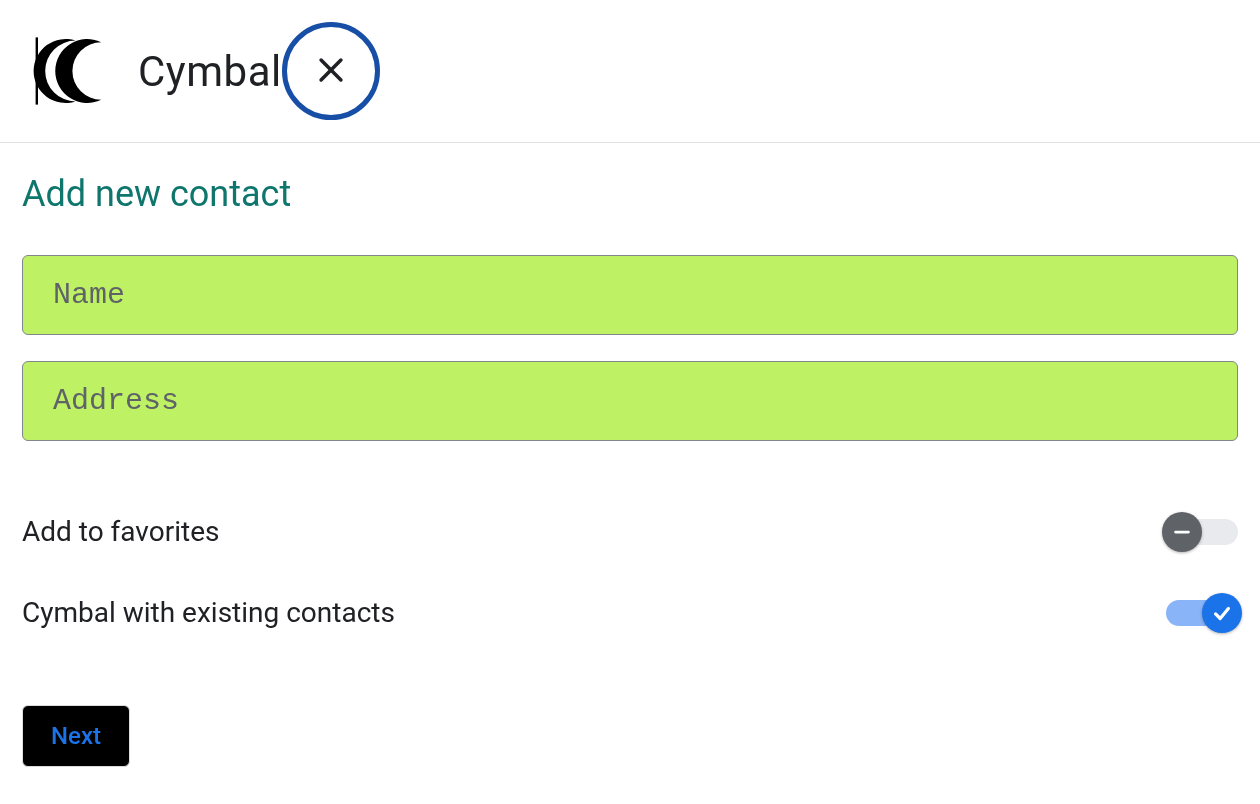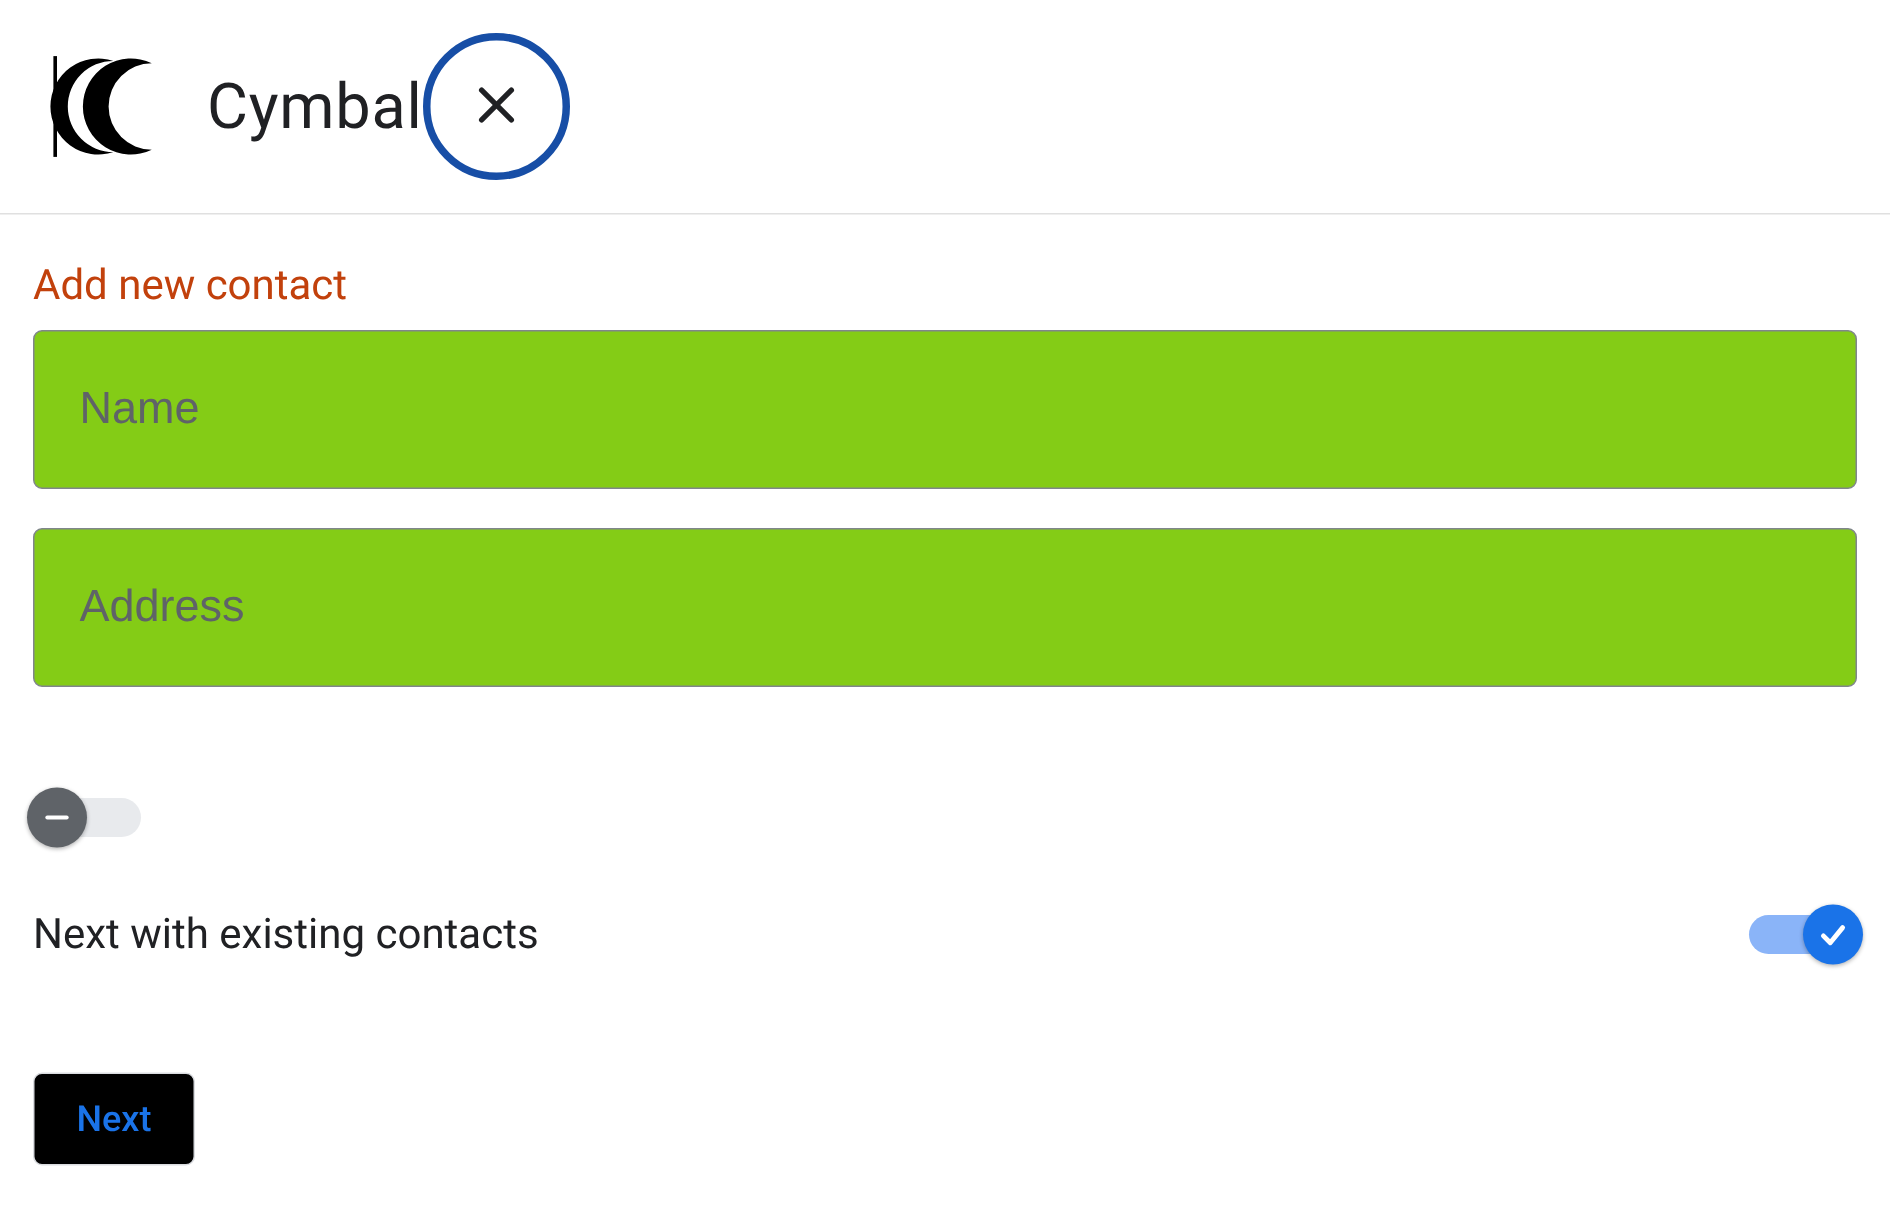--- a/index.html
+++ b/index.html
@@ -48,37 +48,37 @@
       cursor: pointer;
     }
     .close-button svg {
       width: 34px;
       height: 34px;
     }
     .content {
       padding: 30px 22px 22px 22px;
     }
     .section-title {
-      font-size: 28px;
-      color: #c2410c;
+      font-size: 36px;
+      color: #0f766e;
       font-weight: 400;
-      margin-bottom: 14px;
+      margin-bottom: 40px;
     }
     .input-field {
       width: 100%;
-      height: 106px;
+      height: 80px;
       border: 1px solid #80868b;
       border-radius: 6px;
       font-size: 30px;
       color: #5f6368;
       padding: 0 30px;
       outline: none;
       margin-bottom: 26px;
-      font-family: Liberation Sans, sans-serif;
-      background: #84cc16;
+      font-family: Liberation Mono, monospace;
+      background: #bef264;
     }
     .input-field::placeholder {
       color: #5f6368;
     }
     .toggle-row {
       display: flex;
       align-items: center;
       justify-content: space-between;
       margin-top: 48px;
       margin-bottom: 48px;
@@ -172,32 +172,33 @@
 </div>
 
 <div class="content">
   <div class="section-title">Add new contact</div>
 
   <input type="text" class="input-field" placeholder="Name" style="">
 
   <input type="text" class="input-field" placeholder="Address" style="">
 
   <div class="toggle-row">
+    <div class="toggle-label">Add to favorites</div>
     <div class="toggle toggle-off">
       <div class="toggle-track"></div>
       <div class="toggle-thumb">
         <svg viewBox="0 0 24 24" fill="none" stroke="#fff" stroke-width="3" stroke-linecap="round">
           <line x1="5" y1="12" x2="19" y2="12"></line>
         </svg>
       </div>
     </div>
   </div>
 
   <div class="toggle-row">
-    <div class="toggle-label">Next with existing contacts</div>
+    <div class="toggle-label">Cymbal with existing contacts</div>
     <div class="toggle toggle-on">
       <div class="toggle-track"></div>
       <div class="toggle-thumb">
         <svg viewBox="0 0 24 24" fill="none" stroke="#fff" stroke-width="3.5" stroke-linecap="round" stroke-linejoin="round">
           <polyline points="5,13 10,18 19,7"></polyline>
         </svg>
       </div>
     </div>
   </div>
 

